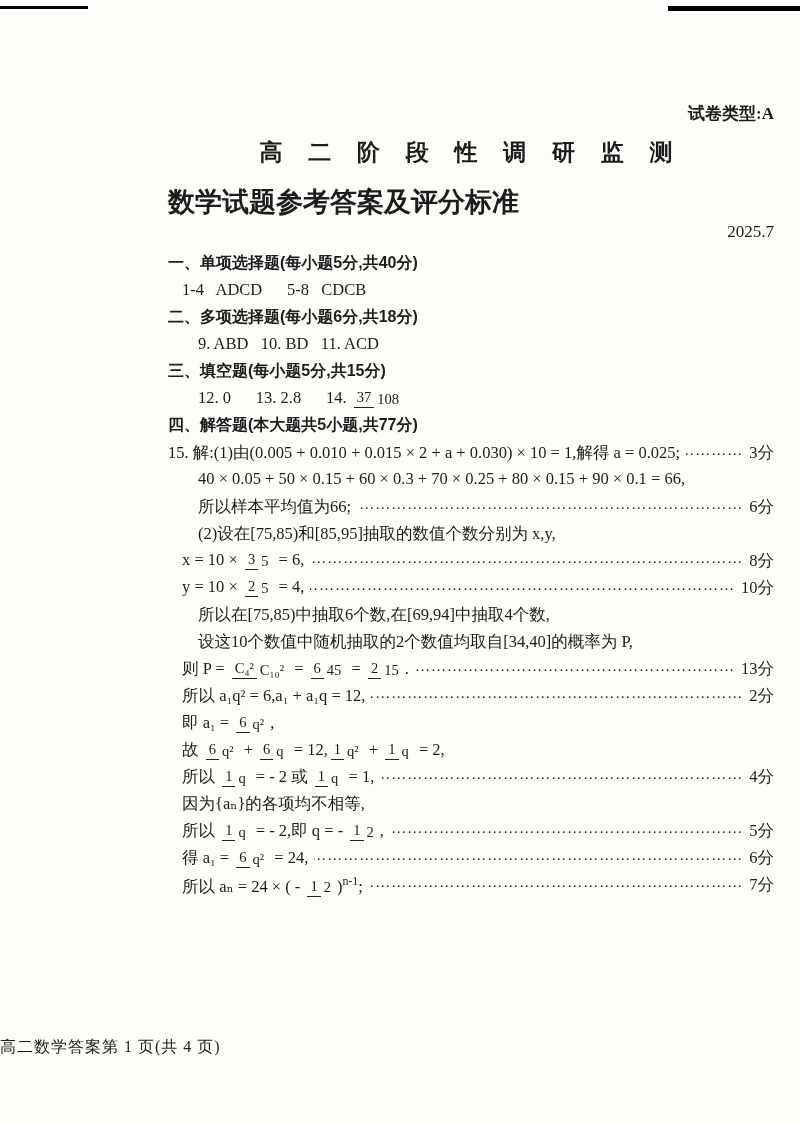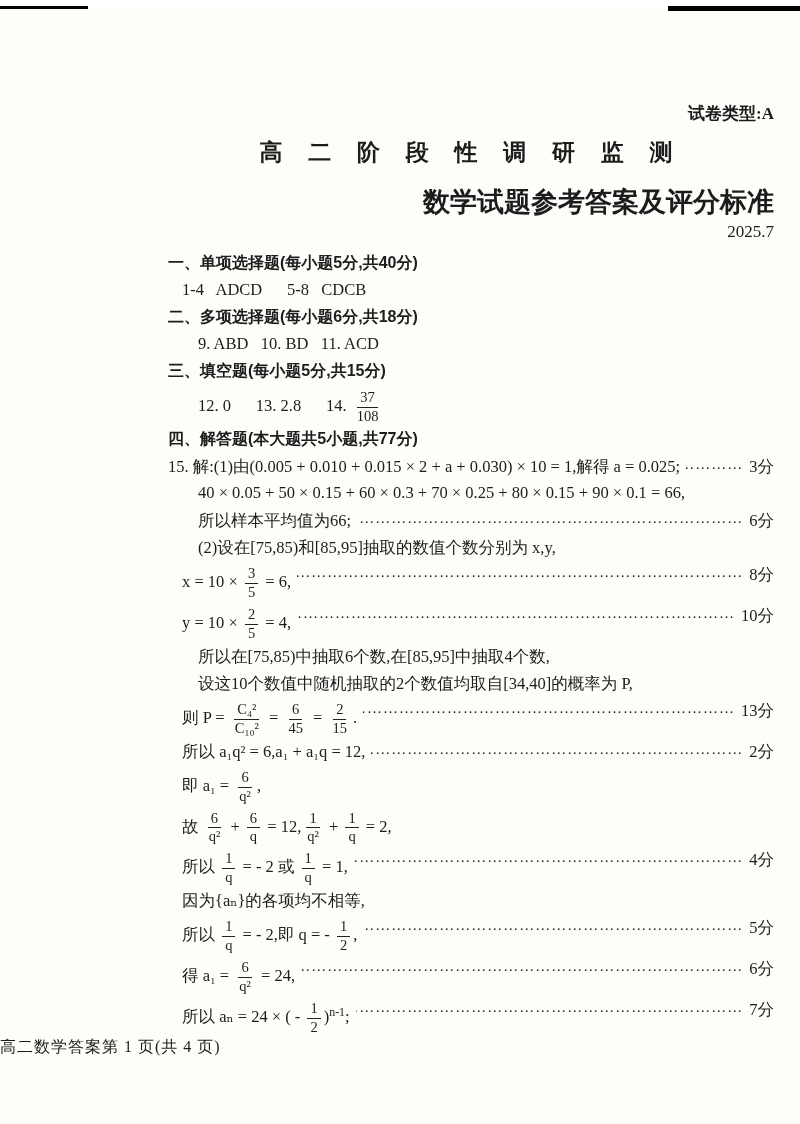--- a/index.html
+++ b/index.html
@@ -16,35 +16,35 @@
   .artifact { position:absolute; background:#000; }
   .artifact.tl { left:0; top:0; width:88px; height:3px; }
   .artifact.tr { right:0; top:0; width:132px; height:5px; }
   .artifact.bl { left:0; bottom:2px; width:62px; height:4px; }
   .content { position:absolute; left:168px; right:26px; top:96px; }
   .paper-type { text-align:right; font-weight:bold; font-size:17px; }
   .title {
     text-align:center; font-size:23px; font-weight:600;
     letter-spacing:10px; margin-top:12px;
   }
-  .subtitle { text-align:right; font-size:27px; font-weight:bold; margin-top:16px; }
+  .subtitle { text-align:left; font-size:27px; font-weight:bold; margin-top:16px; }
   .date { text-align:right; font-size:17px; margin-top:2px; }
   .lines { margin-top:10px; font-size:16.5px; }
   .line { display:flex; align-items:flex-start; min-height:27px; padding:1px 0; }
   .line-text { white-space:pre-wrap; }
   .line.bold .line-text { font-weight:bold; font-family:"Liberation Sans","DejaVu Sans",sans-serif; font-size:16px; }
   .indent1 { padding-left:14px; }
   .indent2 { padding-left:30px; }
   .dots {
     flex:1; min-width:14px; overflow:hidden; white-space:nowrap;
     margin:0 6px; font-size:15px; letter-spacing:1px; direction:rtl; text-align:left;
   }
   .score { white-space:nowrap; }
   .frac {
-    display:inline-flex; flex-direction:column; align-items:center;
+    display:inline-flex; flex-direction:row; align-items:center;
     vertical-align:middle; margin:2px 3px; line-height:1.1; font-size:0.88em;
   }
   .frac .num { border-bottom:1px solid #222; padding:0 3px 1px; }
   .frac .den { padding:1px 3px 0; }
   sup { font-size:0.72em; }
   .footer {
     position:absolute; bottom:72px; left:0; right:0;
     text-align:left; font-size:16px; letter-spacing:1px;
   }
 </style>
@@ -103,21 +103,21 @@
           <span class="line-text">x = 10 × <span class="frac"><span class="num">3</span><span class="den">5</span></span> = 6,</span>
           <span class="dots">………………………………………………………………………………………………………………………………………………………………</span>
           <span class="score">8分</span>
         </div>
         <div class="line indent1">
           <span class="line-text">y = 10 × <span class="frac"><span class="num">2</span><span class="den">5</span></span> = 4,</span>
           <span class="dots">………………………………………………………………………………………………………………………………………………………………</span>
           <span class="score">10分</span>
         </div>
         <div class="line indent2">
-          <span class="line-text">所以在[75,85)中抽取6个数,在[85,95]中抽取4个数,</span>
+          <span class="line-text">所以在[75,85)中抽取6个数,在[69,94]中抽取4个数,</span>
         </div>
         <div class="line indent2">
           <span class="line-text">设这10个数值中随机抽取的2个数值均取自[34,40]的概率为 P,</span>
         </div>
         <div class="line indent1">
           <span class="line-text">则 P = <span class="frac"><span class="num">C₄²</span><span class="den">C₁₀²</span></span> = <span class="frac"><span class="num">6</span><span class="den">45</span></span> = <span class="frac"><span class="num">2</span><span class="den">15</span></span>.</span>
           <span class="dots">………………………………………………………………………………………………………………………………………………………………</span>
           <span class="score">13分</span>
         </div>
         <div class="line indent1">

